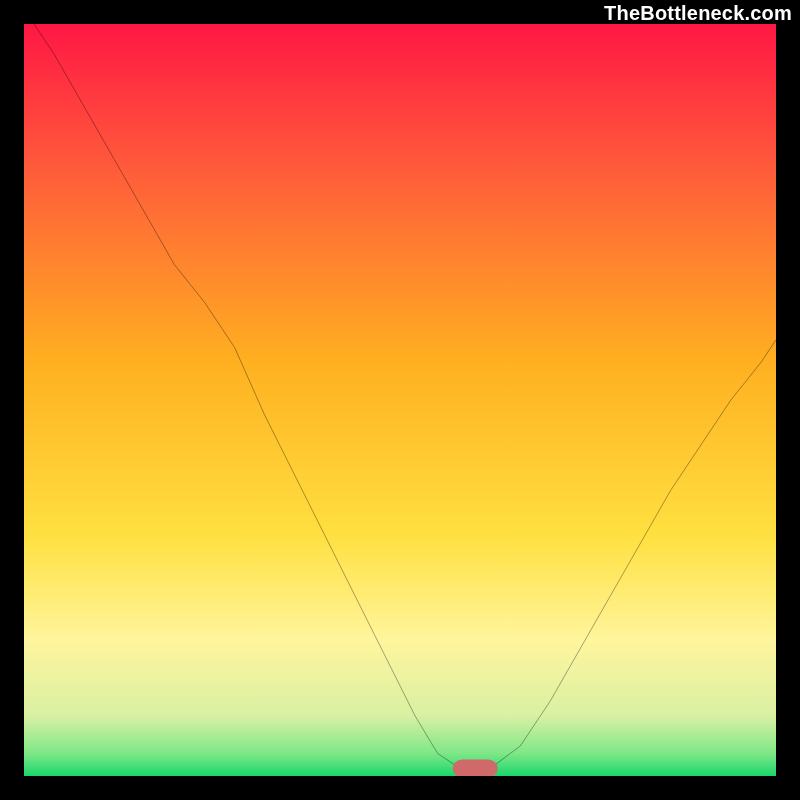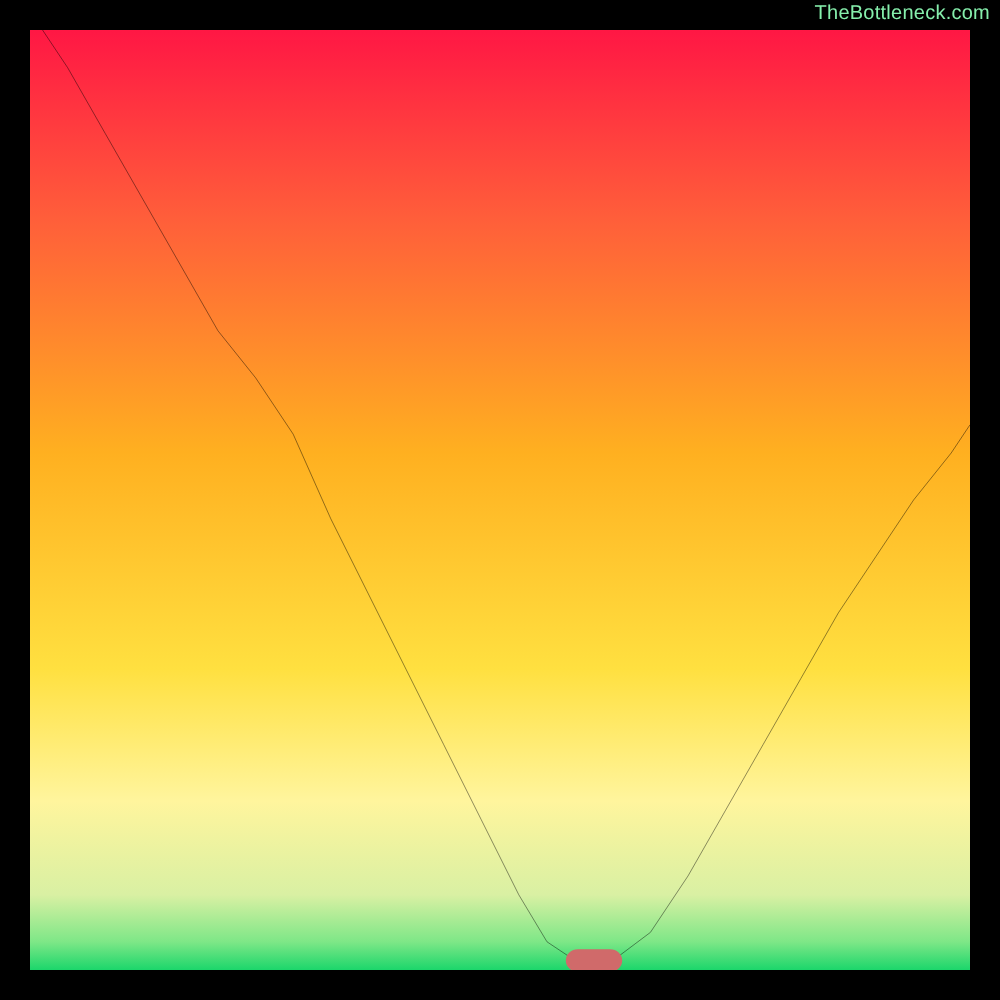--- a/index.html
+++ b/index.html
@@ -26,23 +26,23 @@
   svg.plot {
     display: block;
     width: 100%;
     height: 100%;
   }
   .watermark {
     position: absolute;
     top: 2px;
     right: 8px;
     font-family: Arial, Helvetica, sans-serif;
-    font-size: 16px;
-    font-weight: 400;
-    color: #86efac;
+    font-size: 20px;
+    font-weight: 700;
+    color: #ffffff;
     letter-spacing: 0.2px;
   }
 </style>
 </head>
 <body>
 <div class="frame">
 
   <div class="watermark">TheBottleneck.com</div>
 
   <div class="plot-wrap">

